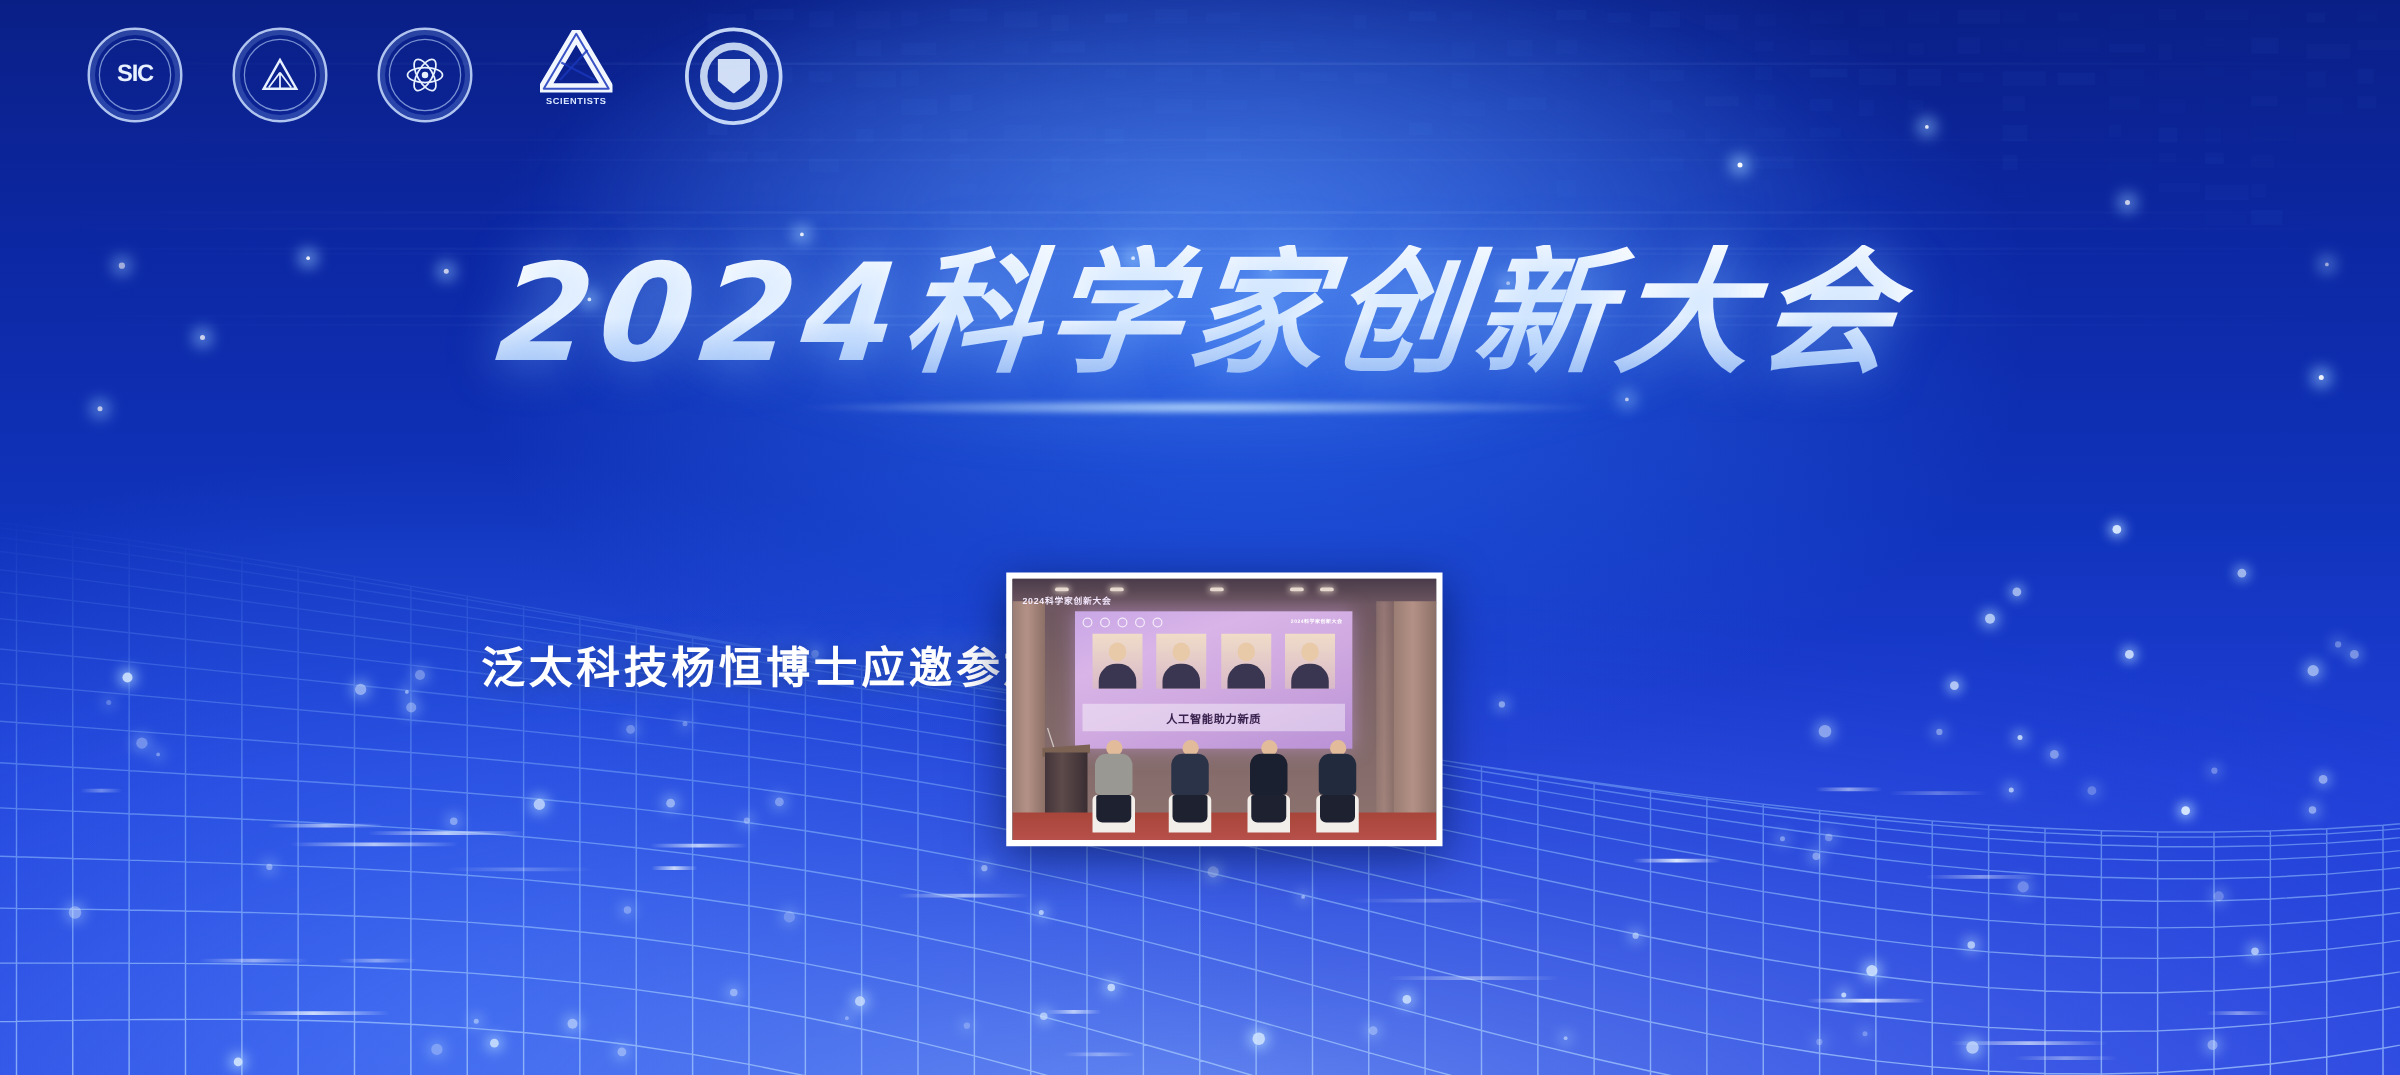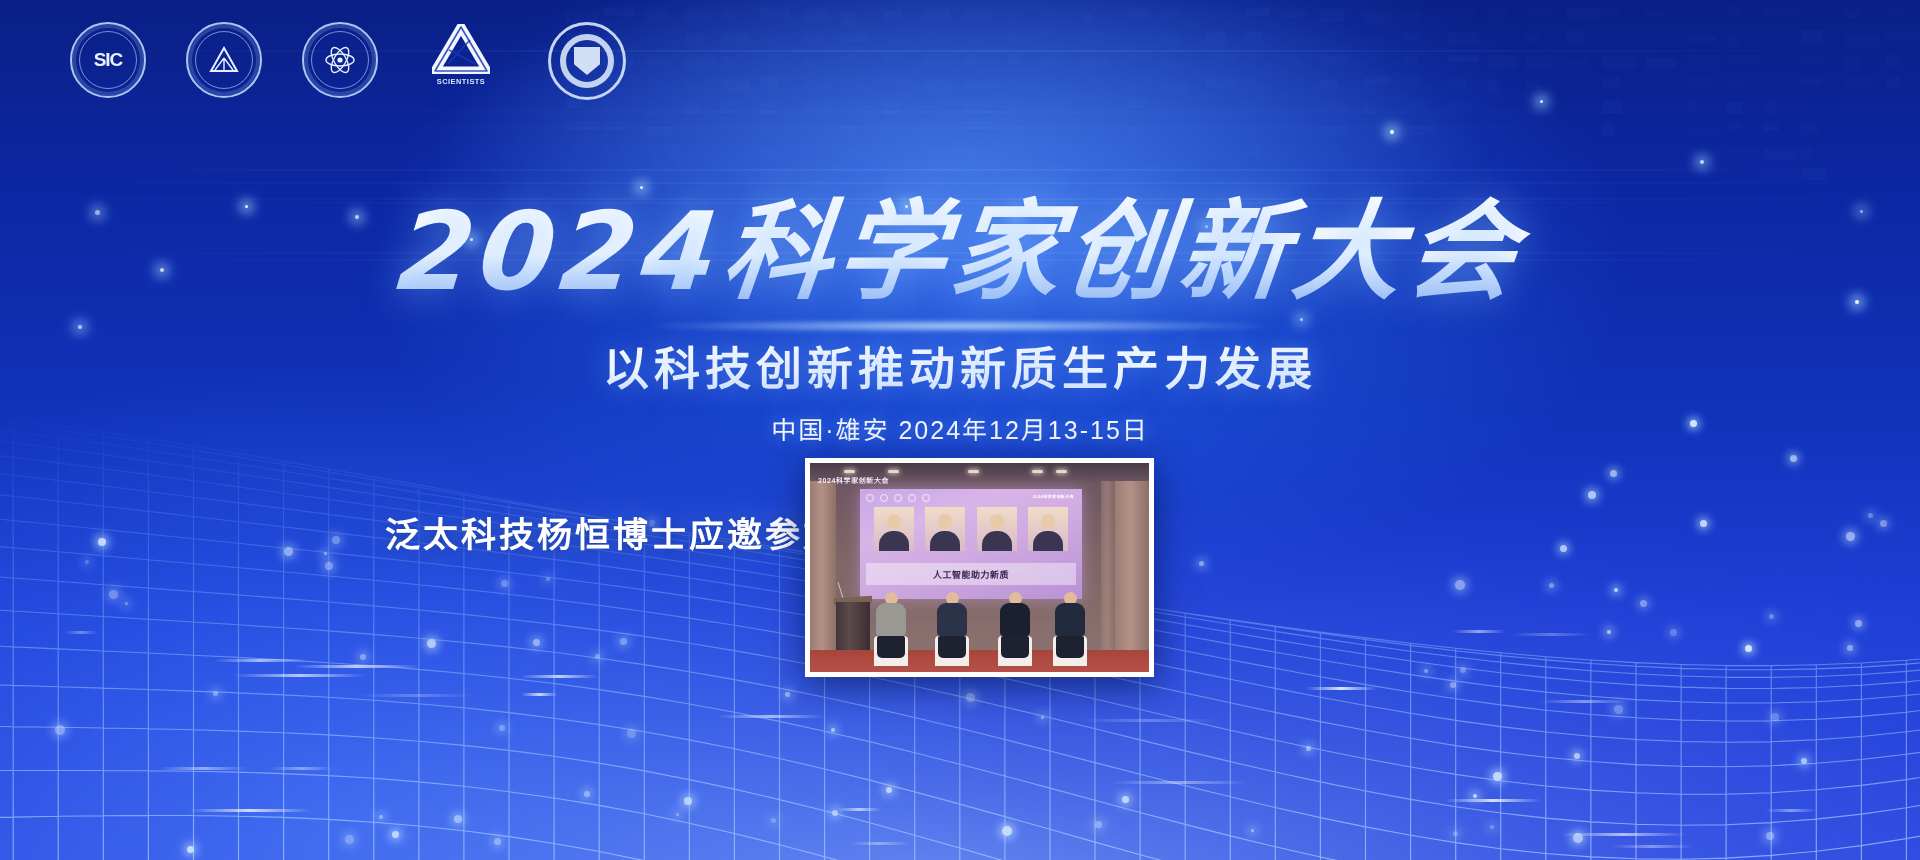--- a/index.html
+++ b/index.html
@@ -467,23 +467,21 @@
       </div>
     </div>
 
   </div>
 
   <div class="headline-wrap">
     <div class="headline">2024科学家创新大会</div>
   </div>
   <div class="headline-underglow"></div>
 
-  <div class="subtitle">以科技创新推动新质生产力发展</div>
-
-  <div class="datetext">中国·雄安  2024年12月13-15日</div>
+
 
   <div class="caption">
     <div>泛太科技杨恒博士应邀参加</div>
   </div>
 
   <div class="photo">
     <div class="photo-inner">
 
       <div class="room-wall"></div>
       <div class="ceiling"></div>

